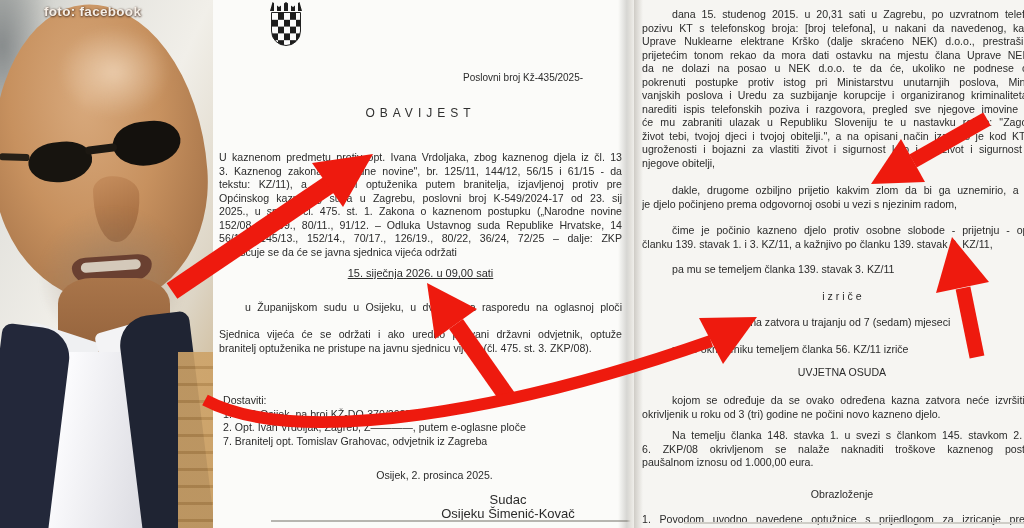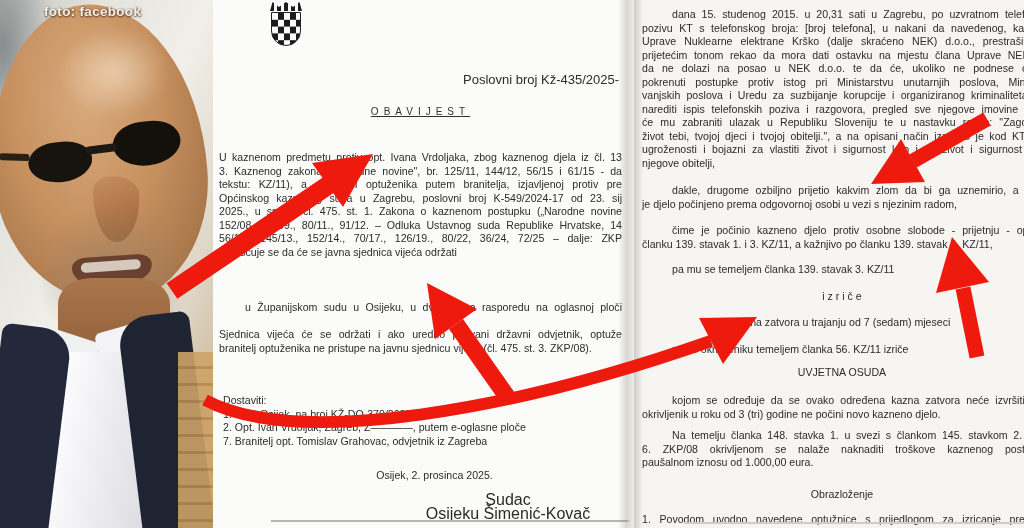--- a/index.html
+++ b/index.html
@@ -54,24 +54,24 @@
   .rdoc .edge-l { position:absolute; left:0; top:0; width:9px; height:528px;
     background: linear-gradient(90deg,#cfccc6 0%, rgba(207,204,198,0) 100%); }
   .rdoc .bottom-line { position:absolute; left:50px; width:340px; top:522px; height:2px; background:#cfcdc7; }
   .blk { position:absolute; }
   .ln { font-size:10.6px; line-height:13.5px; height:13.5px; overflow:hidden;
     text-align: justify; text-align-last: justify; color:#2b2b2b; }
   .ln.s { text-align-last: left; }
   .ln.ctr { text-align:center; text-align-last:center; }
   .ln.ind { text-indent: 30px; }
   .hdr { font-size:10.8px; line-height:12.5px; text-align:center; }
-  .title { font-size:10px; letter-spacing:5px; text-align:center; color:#303030;text-decoration:underline; }
-  .caseno { font-size:13px; white-space:nowrap; }
+  .title { font-size:12px; letter-spacing:5px; text-align:center; color:#303030; }
+  .caseno { font-size:10px; white-space:nowrap; }
   .dateline { font-size:11px; text-align:center; text-decoration: underline; }
-  .sig { font-size:16px; line-height:13.5px; text-align:center; }
+  .sig { font-size:13px; line-height:13.5px; text-align:center; }
   
   .crest { position:absolute; left:56px; top:2px; width:34px; height:56px; }
   .crest .crown { position:absolute; left:1px; top:0; width:32px; height:9px;
     background: repeating-linear-gradient(90deg,#1c1c1c 0 4px,#f8f8f8 4px 7px); clip-path: polygon(0 100%,8% 0,28% 55%,50% 0,72% 55%,92% 0,100% 100%); }
   .crest .shield { position:absolute; left:2px; top:10px; width:30px; height:34px;
     background: repeating-conic-gradient(#1c1c1c 0 25%, #fbfbfb 0 50%); background-size: 12px 13.6px;
     border:1px solid #222; border-radius: 0 0 15px 15px; }
   
   svg.arrows { position:absolute; left:0; top:0; z-index:5; pointer-events:none; }
 </style>
@@ -118,20 +118,21 @@
       <div class="ln">U kaznenom predmetu protiv opt. Ivana Vrdoljaka, zbog kaznenog djela iz čl. 13</div>
       <div class="ln">3. Kaznenog zakona ("Narodne novine", br. 125/11, 144/12, 56/15 i 61/15 - da</div>
       <div class="ln">tekstu: KZ/11), a po žalbi optuženika putem branitelja, izjavljenoj protiv pre</div>
       <div class="ln">Općinskog kaznenog suda u Zagrebu, poslovni broj K-549/2024-17 od 23. sij</div>
       <div class="ln">2025., u smislu čl. 475. st. 1. Zakona o kaznenom postupku („Narodne novine</div>
       <div class="ln">152/08., 76/09., 80/11., 91/12. – Odluka Ustavnog suda Republike Hrvatske, 14</div>
       <div class="ln">56/13., 145/13., 152/14., 70/17., 126/19., 80/22, 36/24, 72/25 – dalje: ZKP</div>
       <div class="ln s">izvješćuje se da će se javna sjednica vijeća održati</div>
     </div>
 
+    <div class="blk dateline" style="left:6px; top:267px; width:403px;">15. siječnja 2026. u 09,00 sati</div>
     <div class="blk" style="left:6px; top:301px; width:403px;">
       <div class="ln j" style="text-indent:26px;">u Županijskom sudu u Osijeku, u dvorani na rasporedu na oglasnoj ploči</div>
     </div>
 
     <div class="blk" style="left:6px; top:328px; width:403px;">
       <div class="ln">Sjednica vijeća će se održati i ako uredno pozvani državni odvjetnik, optuže</div>
       <div class="ln s">branitelj optuženika ne pristupe na javnu sjednicu vijeća (čl. 475. st. 3. ZKP/08).</div>
     </div>
 
     <div class="blk" style="left:10px; top:394px; width:403px;">

